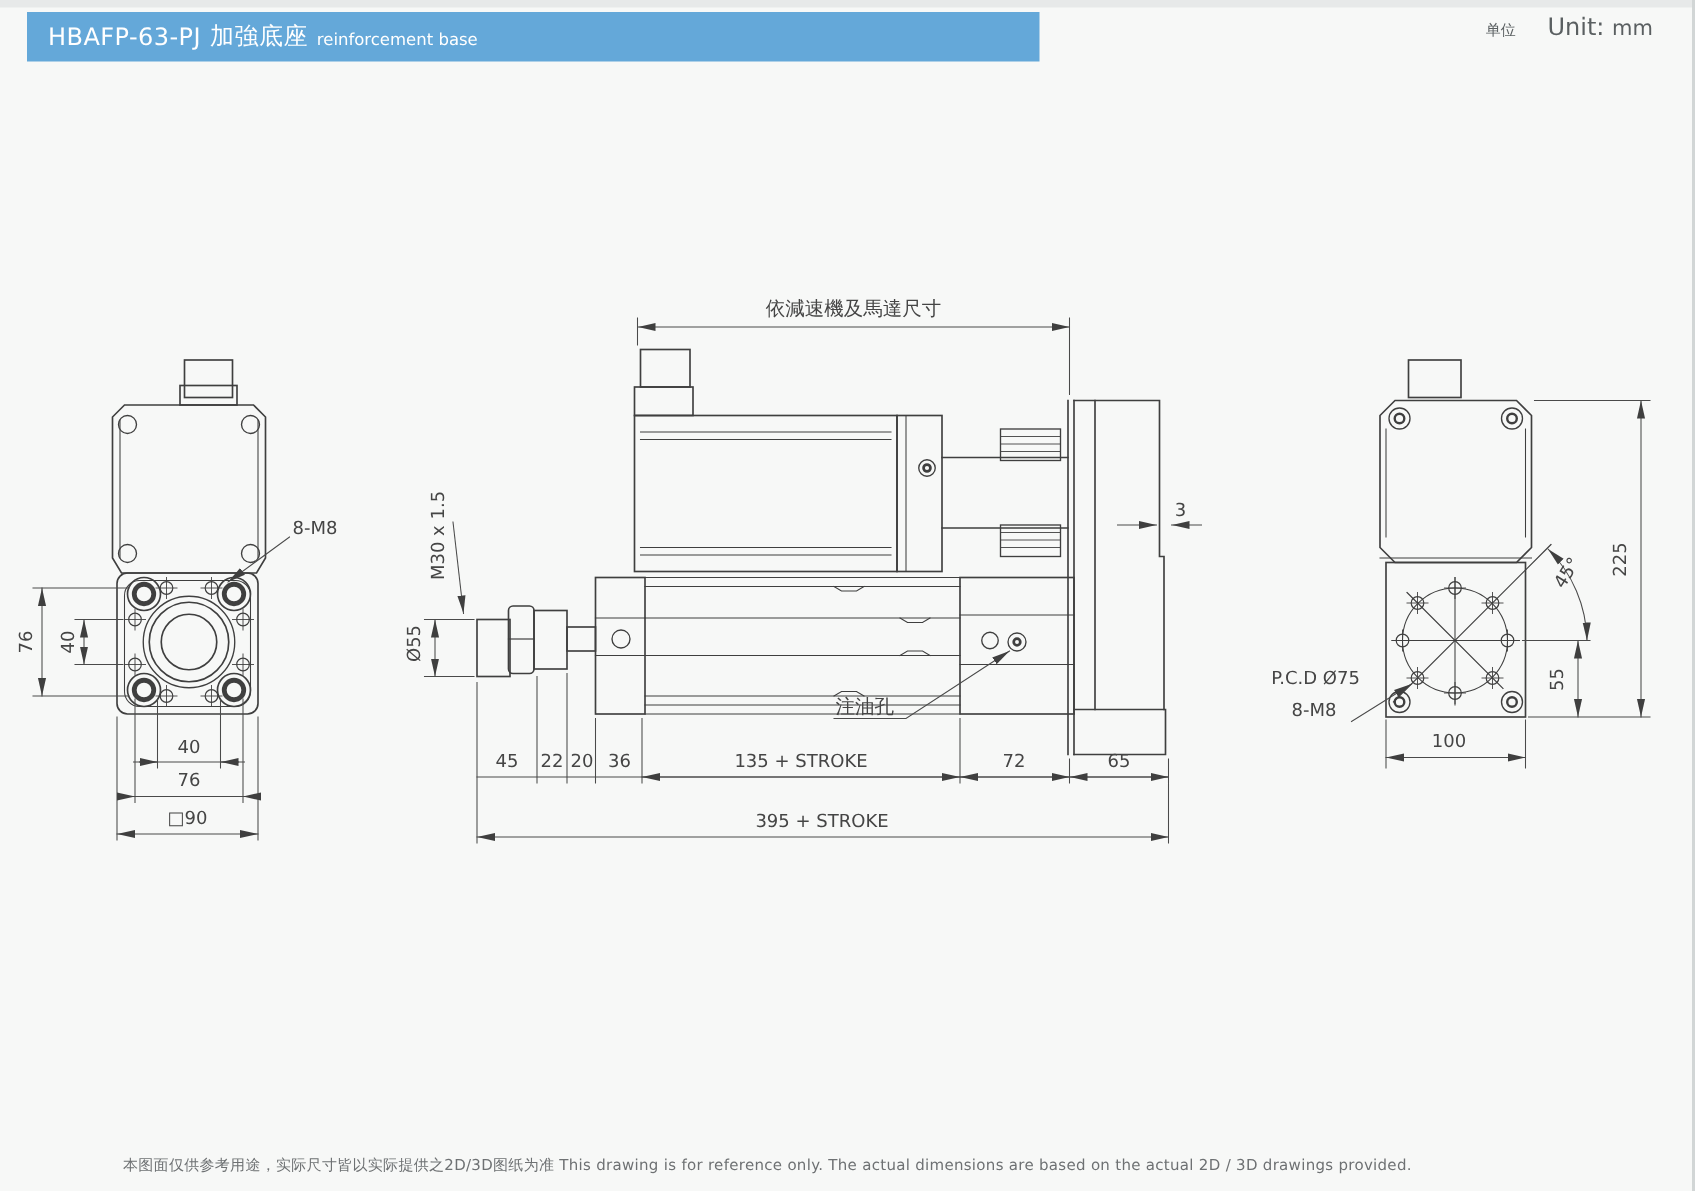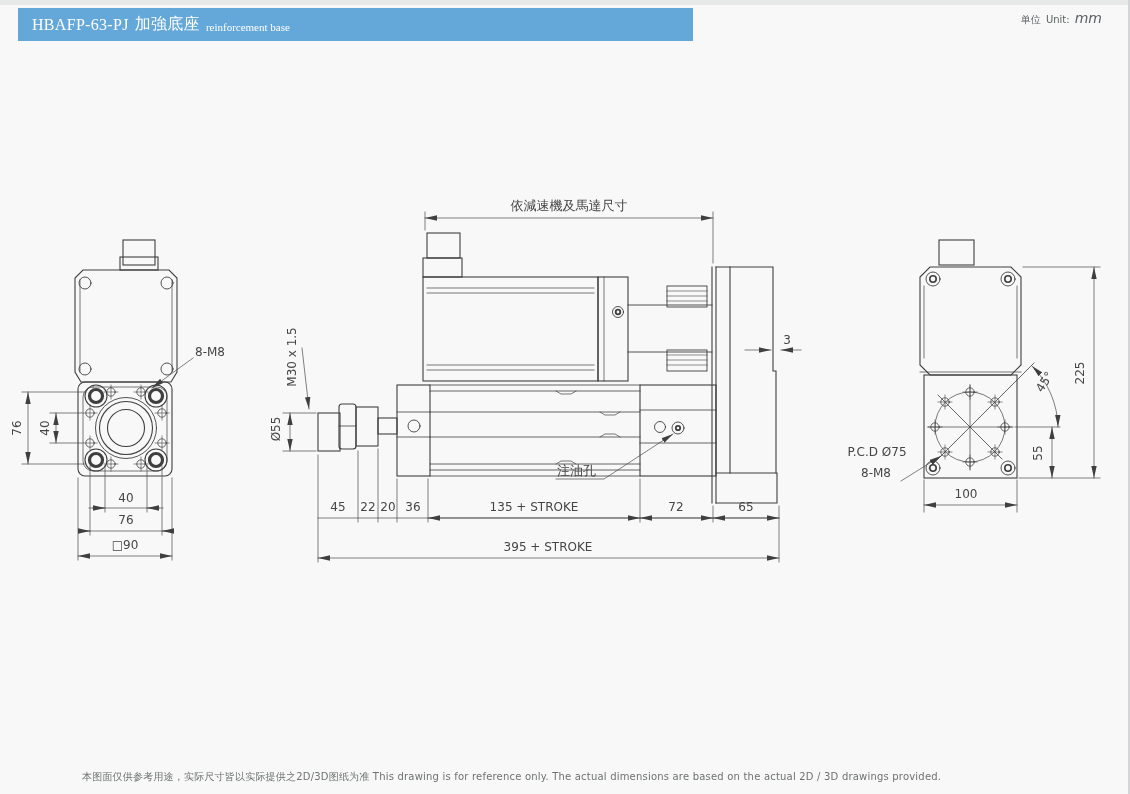--- a/index.html
+++ b/index.html
@@ -5,30 +5,30 @@
   html,body{margin:0;padding:0;}
   body{
     width:1130px;height:794px;position:relative;overflow:hidden;
     background:#f7f8f7;font-family:"DejaVu Sans",sans-serif;
   }
   .topstrip{position:absolute;left:0;top:0;width:1130px;height:5px;background:#e7e9e9;}
   .page-edge-r{position:absolute;right:0;top:0;width:2px;height:794px;background:#d2d6d6;}
   .titlebar{
     position:absolute;left:18px;top:8px;width:675px;height:33px;
     background:#64a8d9;color:#ffffff;display:flex;align-items:center;
-    padding-left:14px;box-sizing:border-box;white-space:nowrap;font-family:Liberation Serif, serif;
+    padding-left:14px;box-sizing:border-box;white-space:nowrap;
   }
   .titlebar .t1{font-size:16px;letter-spacing:.3px;margin-right:6px;}
   .titlebar .t2{font-size:11px;margin-left:0;position:relative;top:2px;}
   .unit{
     position:absolute;right:28px;top:8px;color:#5a5f61;white-space:nowrap;
   }
   .unit .u-cn{font-size:10px;}
-  .unit .u-en{font-size:10px;}
-  .unit .u-val{font-size:14px;font-style:italic;}
+  .unit .u-en{font-size:16px;margin-left:16px;}
+  .unit .u-val{font-size:14px;}
   .footer{
     position:absolute;left:82px;top:770px;width:1020px;
     font-size:10px;color:#6e7173;letter-spacing:.2px;white-space:nowrap;
   }
   svg text{user-select:none;}
   .dim{font-family:"DejaVu Sans",sans-serif;font-size:12px;fill:#454545;}
   .dimcn{font-family:"DejaVu Sans",sans-serif;font-size:13px;fill:#454545;}
 </style>
 </head>
 <body>

